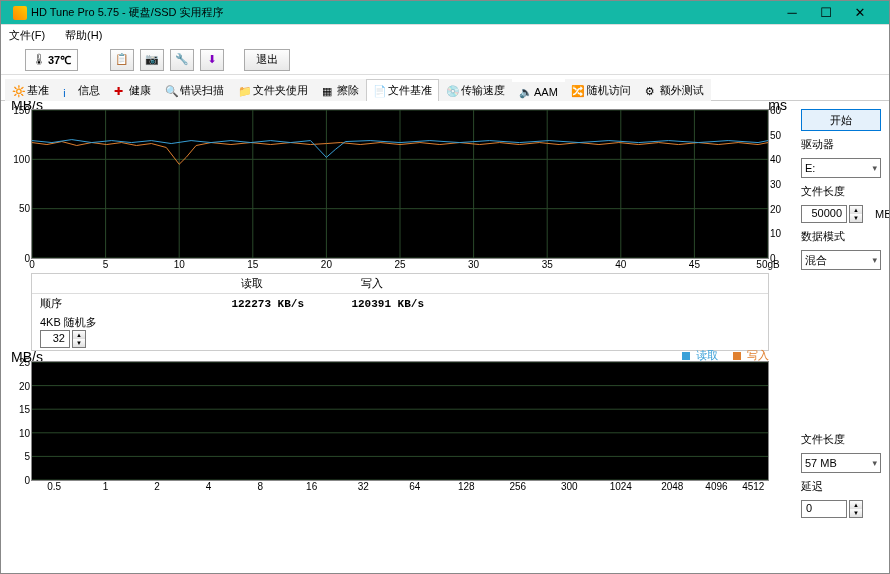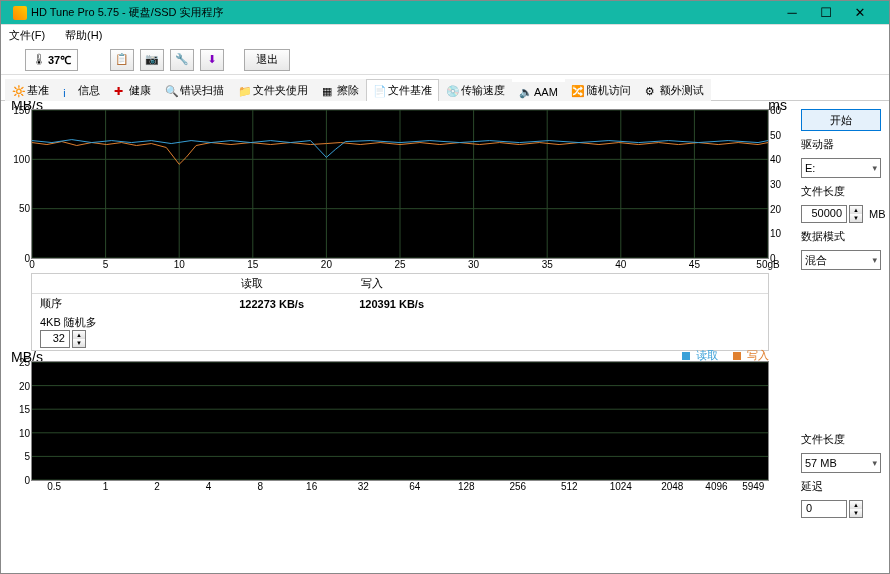--- a/index.html
+++ b/index.html
@@ -39,21 +39,21 @@
 .sel{height:20px;border:1px solid #7a7a7a;display:flex;align-items:center;justify-content:space-between;padding:0 3px;font-size:11px;background:#fff}
 .sel::after{content:"▾";font-size:9px;color:#555}
 .spin{display:flex;align-items:center;gap:2px}
 .spin .box{border:1px solid #7a7a7a;padding:1px 4px;width:46px;height:18px;font-size:11px;text-align:right;background:#fff}
 .spin .arr{display:flex;flex-direction:column;border:1px solid #7a7a7a;width:14px;height:18px}
 .spin .arr div{flex:1;display:flex;align-items:center;justify-content:center;font-size:6px;background:linear-gradient(#fdfdfd,#e0e0e0)}
 .restbl{border:1px solid #ccc;margin:4px 22px 10px 22px}
 .restbl table{width:100%;border-collapse:collapse}
 .restbl td{padding:2px 8px;font-size:11px}
 .restbl .h td{border-bottom:1px solid #ddd}
-.restbl .rh{text-align:right;font-family:Liberation Sans, sans-serif;font-weight:bold}
+.restbl .rh{text-align:right;font-family:Liberation Mono, monospace;font-weight:bold}
 .legend{position:absolute;top:-13px;right:0;font-size:10px}
 .legend span{margin-left:6px}
 .legend .sw{display:inline-block;width:8px;height:8px;vertical-align:middle}
 </style>
 </head>
 <body>
 
 <div class="titlebar">
   <span class="ico"></span>
   <span class="title">HD Tune Pro 5.75 - 硬盘/SSD 实用程序</span>
@@ -245,39 +245,39 @@
           <span class="xlab" style="left:3%">0.5</span>
           <span class="xlab" style="left:10%">1</span>
           <span class="xlab" style="left:17%">2</span>
           <span class="xlab" style="left:24%">4</span>
           <span class="xlab" style="left:31%">8</span>
           <span class="xlab" style="left:38%">16</span>
           <span class="xlab" style="left:45%">32</span>
           <span class="xlab" style="left:52%">64</span>
           <span class="xlab" style="left:59%">128</span>
           <span class="xlab" style="left:66%">256</span>
-          <span class="xlab" style="left:73%">512</span>
+          <span class="xlab" style="left:73%">300</span>
           <span class="xlab" style="left:80%">1024</span>
           <span class="xlab" style="left:87%">2048</span>
           <span class="xlab" style="left:93%">4096</span>
-          <span class="xlab" style="left:98%">5949</span>
+          <span class="xlab" style="left:98%">4512</span>
         </div>
       </div>
     </div>
 
     <div class="side">
       <div class="btn">
           <span>开始</span>
         </div>
       <label>驱动器</label>
       <div class="sel">
           <span>E:</span>
         </div>
       <label>文件长度</label>
-      <div style="display:flex;align-items:center;gap:6px">
+      <div style="display:flex;align-items:center;gap:12px">
         <div class="spin">
             <span class="box">50000</span>
             <span class="arr">
               <div>▲</div>
               <div>▼</div>
             </span>
           </div>
         <span>MB</span>
       </div>
       <label>数据模式</label>

